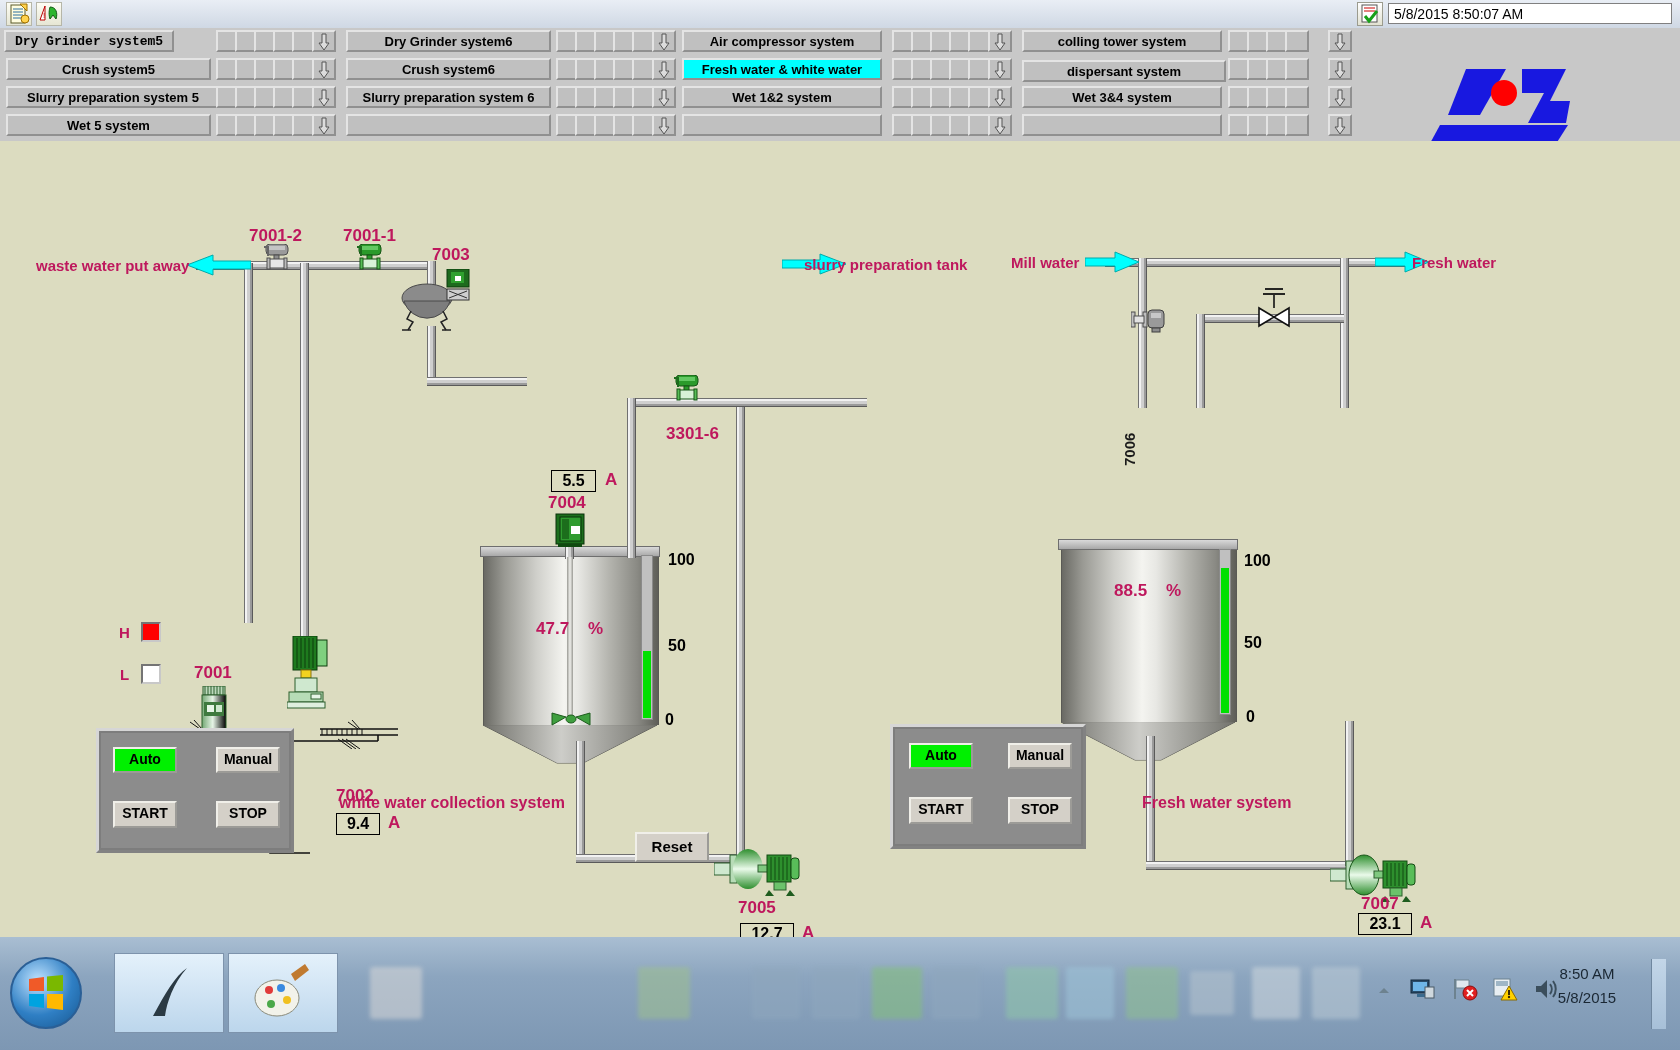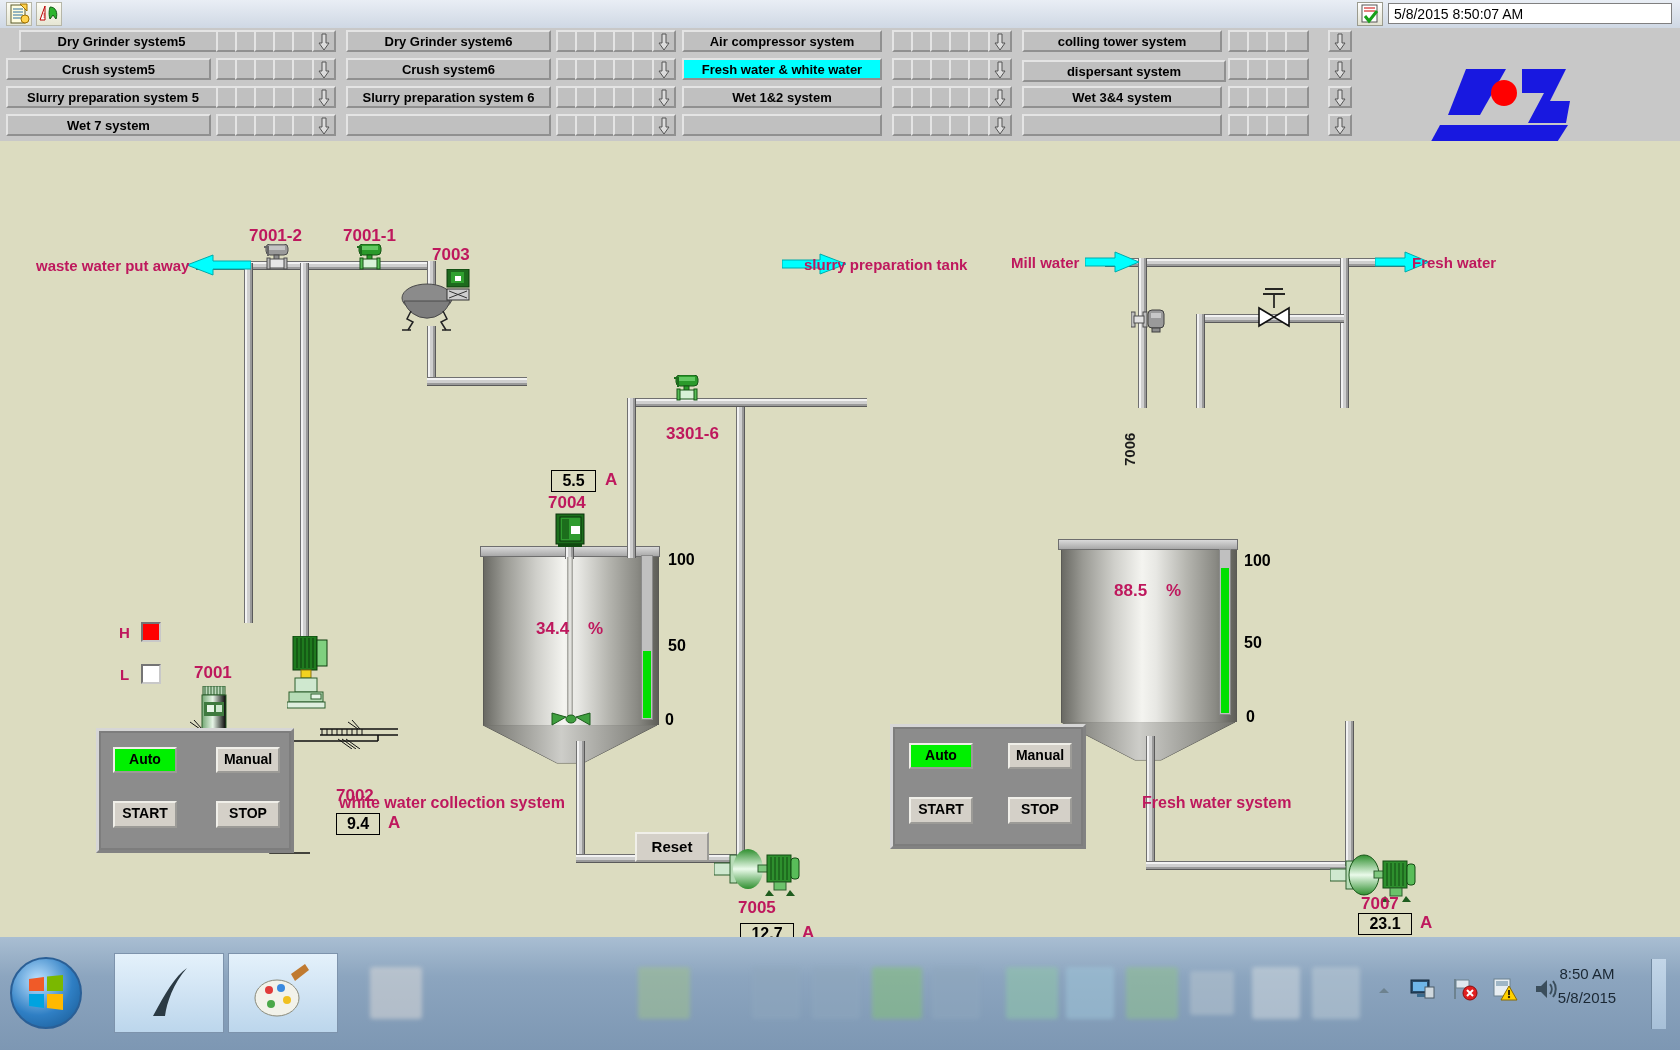--- a/index.html
+++ b/index.html
@@ -147,21 +147,21 @@
             <path d="M6 5h11M6 8h11"></path>
           </g>
         <path d="M7 13l4 5 8-10" fill="none" stroke="#18a018" stroke-width="3"></path>
       </svg>
     </div>
     <div class="clockbox">5/8/2015 8:50:07 AM</div>
   </div>
 
   <div class="menuband">
     <div id="menu-host">
-        <div class="mlabel" style="left: 19px; top: 2px; width: 205px;">Dry Grinder system5</div>
+        <div class="mlabel" style="left: 4px; top: 2px; width: 170px; font-family: Liberation Mono, monospace;">Dry Grinder system5</div>
         <div class="mcell" style="left: 216px; top: 2px;"></div>
         <div class="mcell" style="left: 235px; top: 2px;"></div>
         <div class="mcell" style="left: 254px; top: 2px;"></div>
         <div class="mcell" style="left: 273px; top: 2px;"></div>
         <div class="mcell" style="left: 292px; top: 2px;"></div>
         <div class="marrow" style="left: 312px; top: 2px;">
           <svg width="16" height="18" viewBox="0 0 16 18">
             <path d="M6 1 h4 v9 h3 l-5 7 -5 -7 h3 z" fill="#dcdcdc" stroke="#555"></path>
           </svg>
         </div>
@@ -180,21 +180,21 @@
         <div class="mcell" style="left: 216px; top: 58px;"></div>
         <div class="mcell" style="left: 235px; top: 58px;"></div>
         <div class="mcell" style="left: 254px; top: 58px;"></div>
         <div class="mcell" style="left: 273px; top: 58px;"></div>
         <div class="mcell" style="left: 292px; top: 58px;"></div>
         <div class="marrow" style="left: 312px; top: 58px;">
           <svg width="16" height="18" viewBox="0 0 16 18">
             <path d="M6 1 h4 v9 h3 l-5 7 -5 -7 h3 z" fill="#dcdcdc" stroke="#555"></path>
           </svg>
         </div>
-        <div class="mlabel" style="left: 6px; top: 86px; width: 205px;">Wet 7 system</div>
+        <div class="mlabel" style="left: 6px; top: 86px; width: 205px;">Wet 5 system</div>
         <div class="mcell" style="left: 216px; top: 86px;"></div>
         <div class="mcell" style="left: 235px; top: 86px;"></div>
         <div class="mcell" style="left: 254px; top: 86px;"></div>
         <div class="mcell" style="left: 273px; top: 86px;"></div>
         <div class="mcell" style="left: 292px; top: 86px;"></div>
         <div class="marrow" style="left: 312px; top: 86px;">
           <svg width="16" height="18" viewBox="0 0 16 18">
             <path d="M6 1 h4 v9 h3 l-5 7 -5 -7 h3 z" fill="#dcdcdc" stroke="#555"></path>
           </svg>
         </div>
@@ -543,21 +543,21 @@
         <rect x="3" y="31" width="24" height="3" fill="#0f4a0f"></rect>
       </svg>
     </div>
 
     <div class="levelbar" style="left:641px;top:414px;width:12px;height:165px">
       <div class="levelfill" id="lw-fill" style="height: 41.3%;"></div>
     </div>
     <div class="ticklbl" style="left:668px;top:410px">100</div>
     <div class="ticklbl" style="left:668px;top:496px">50</div>
     <div class="ticklbl" style="left:665px;top:570px">0</div>
-    <div class="lbl" style="left:536px;top:478px;font-size:17px">34.4</div>
+    <div class="lbl" style="left:536px;top:478px;font-size:17px">47.7</div>
     <div class="lbl" style="left:588px;top:478px;font-size:17px">%</div>
 
     <div class="pipeV" style="left:576px;top:600px;height:118px"></div>
     <div class="pipeH" style="left:576px;top:713px;width:170px"></div>
 
     <div class="pipeV" style="left:736px;top:266px;height:455px"></div>
     <div class="pipeH" style="left:627px;top:257px;width:240px"></div>
     <div class="pipeV" style="left:627px;top:257px;height:160px"></div>
 
     <div class="lbl big" style="left:666px;top:283px">3301-6</div>

